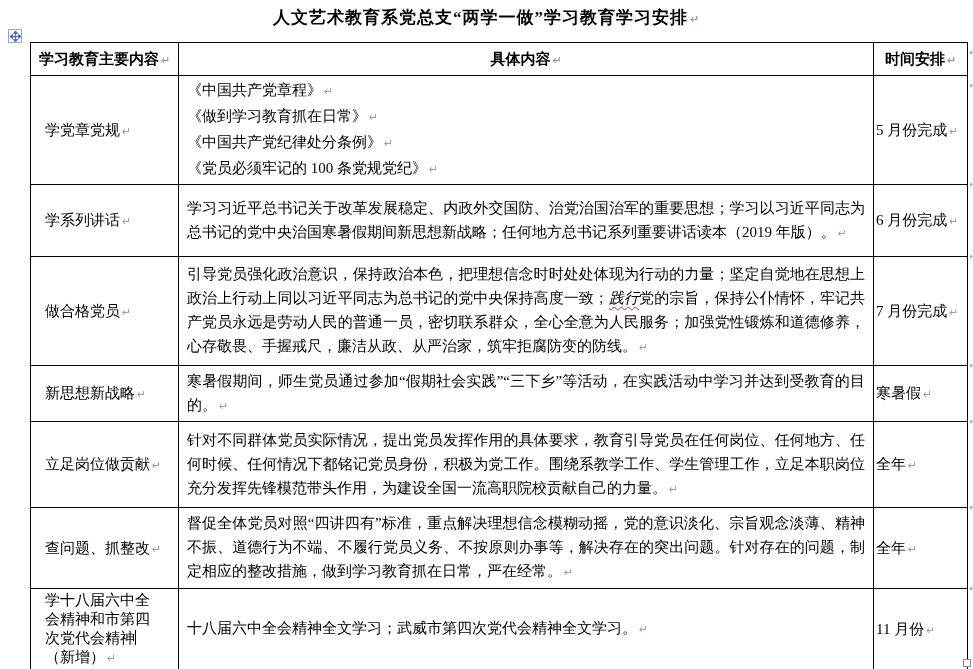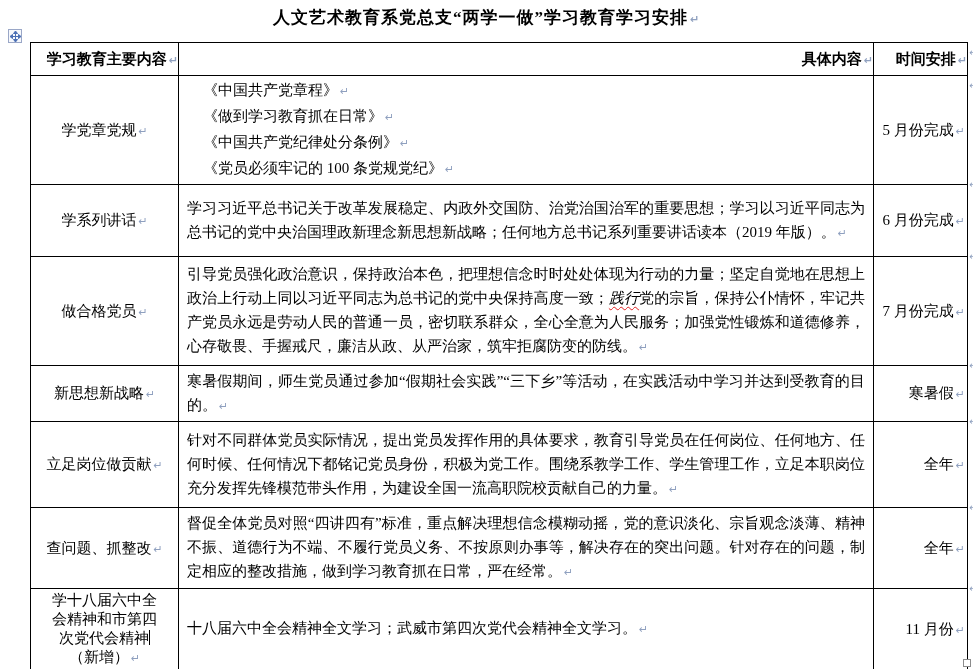--- a/index.html
+++ b/index.html
@@ -21,25 +21,25 @@
   }
   
   #main-table {
     position:absolute; left:30px; top:42px;
     border-collapse:collapse; table-layout:fixed; width:937px;
   }
   #main-table td, #main-table th {
     border:1.5px solid #000; vertical-align:middle; overflow:hidden;
   }
   col.c1 { width:148px; } col.c2 { width:695px; } col.c3 { width:94px; }
-  th.hdr { font-size:15px; font-weight:bold; text-align:right; }
-  td.topic { font-size:15px; text-align:center; padding:2px 14px; }
+  th.hdr { font-size:15px; font-weight:bold; text-align:center; }
+  td.topic { font-size:15px; text-align:left; padding:2px 14px; }
   td.content { font-size:15px; text-align:justify; padding:2px 8px; line-height:24px; }
-  td.time { font-size:15px; text-align:right; padding:2px 2px; }
-  .line { line-height:24px; text-align:left;margin-left:16px; }
+  td.time { font-size:15px; text-align:left; padding:2px 2px; }
+  .line { line-height:24px; text-align:left; }
   
   .pilcrow { color:#8fa0bf; font-size:11px; font-family:"DejaVu Sans", sans-serif; margin-left:2px; }
   .row-end-mark { position:absolute; color:#8fa0bf; font-size:10px; font-family:"DejaVu Sans", sans-serif; }
   #resize-handle { position:absolute; left:963px; top:659px; width:8px; height:8px; border:1px solid #8c8c8c; background:#fff; }
   
   .sq-green { text-decoration-style:wavy; text-decoration-color:#2daf2d; text-decoration-thickness:1px; text-underline-offset:3px; }
   .sq-red   { text-decoration:underline; text-decoration-style:wavy; text-decoration-color:#e02020; text-decoration-thickness:1px; text-underline-offset:3px;font-style:italic; }
   
   .text-cursor { display:inline-block; width:1px; height:15px; background:#000; vertical-align:-2px; }
 </style>
@@ -82,21 +82,21 @@
         <div class="line"><span>《中国共产党章程》</span><span class="pilcrow">↵</span></div>
         <div class="line"><span>《做到学习教育抓在日常》</span><span class="pilcrow">↵</span></div>
         <div class="line"><span>《中国共产党纪律处分条例》</span><span class="pilcrow">↵</span></div>
         <div class="line"><span>《党员必须牢记的 100 条党规党纪》</span><span class="pilcrow">↵</span></div>
       </td>
       <td class="time"><span>5 月份完成</span><span class="pilcrow">↵</span></td>
     </tr>
 
     <tr style="height:72px">
       <td class="topic"><span>学系列讲话</span><span class="pilcrow">↵</span></td>
-      <td class="content"><span><span>学</span><span class="sq-green">习习近平</span><span>总书记关于改革发展稳定、内政外交国防、治党治国治军的重要思想；学习以习近平同志为总书记的党中央治国</span><span class="sq-green">理政新理念</span><span>新思想新战略；</span><span class="sq-green">任何地方</span><span>总书记系列重要讲话读本（2019 年版）。</span></span><span class="pilcrow">↵</span></td>
+      <td class="content"><span><span>学</span><span class="sq-green">习习近平</span><span>总书记关于改革发展稳定、内政外交国防、治党治国治军的重要思想；学习以习近平同志为总书记的党中央治国</span><span class="sq-green">寒暑假期间</span><span>新思想新战略；</span><span class="sq-green">任何地方</span><span>总书记系列重要讲话读本（2019 年版）。</span></span><span class="pilcrow">↵</span></td>
       <td class="time"><span>6 月份完成</span><span class="pilcrow">↵</span></td>
     </tr>
 
     <tr style="height:109px">
       <td class="topic"><span>做合格党员</span><span class="pilcrow">↵</span></td>
       <td class="content"><span><span>引导党员强化政治意识，保持政治本色，把理想信念时时处处体现为行动的力量；坚定自觉地在思想上政治上行动上同以习近平同志为总书记的党中央保持高度一致；</span><span class="sq-red">践行</span><span>党的宗旨，保持公仆情怀，牢记共产党员永远是劳动人民的普通一员，密切联系群众，全心全意为人民服务；加强党性锻炼和道德修养，心存敬畏、手握戒尺，廉洁从政、从严治家，筑牢拒腐防变的防线。</span></span><span class="pilcrow">↵</span></td>
       <td class="time"><span>7 月份完成</span><span class="pilcrow">↵</span></td>
     </tr>
 
     <tr style="height:56px">

